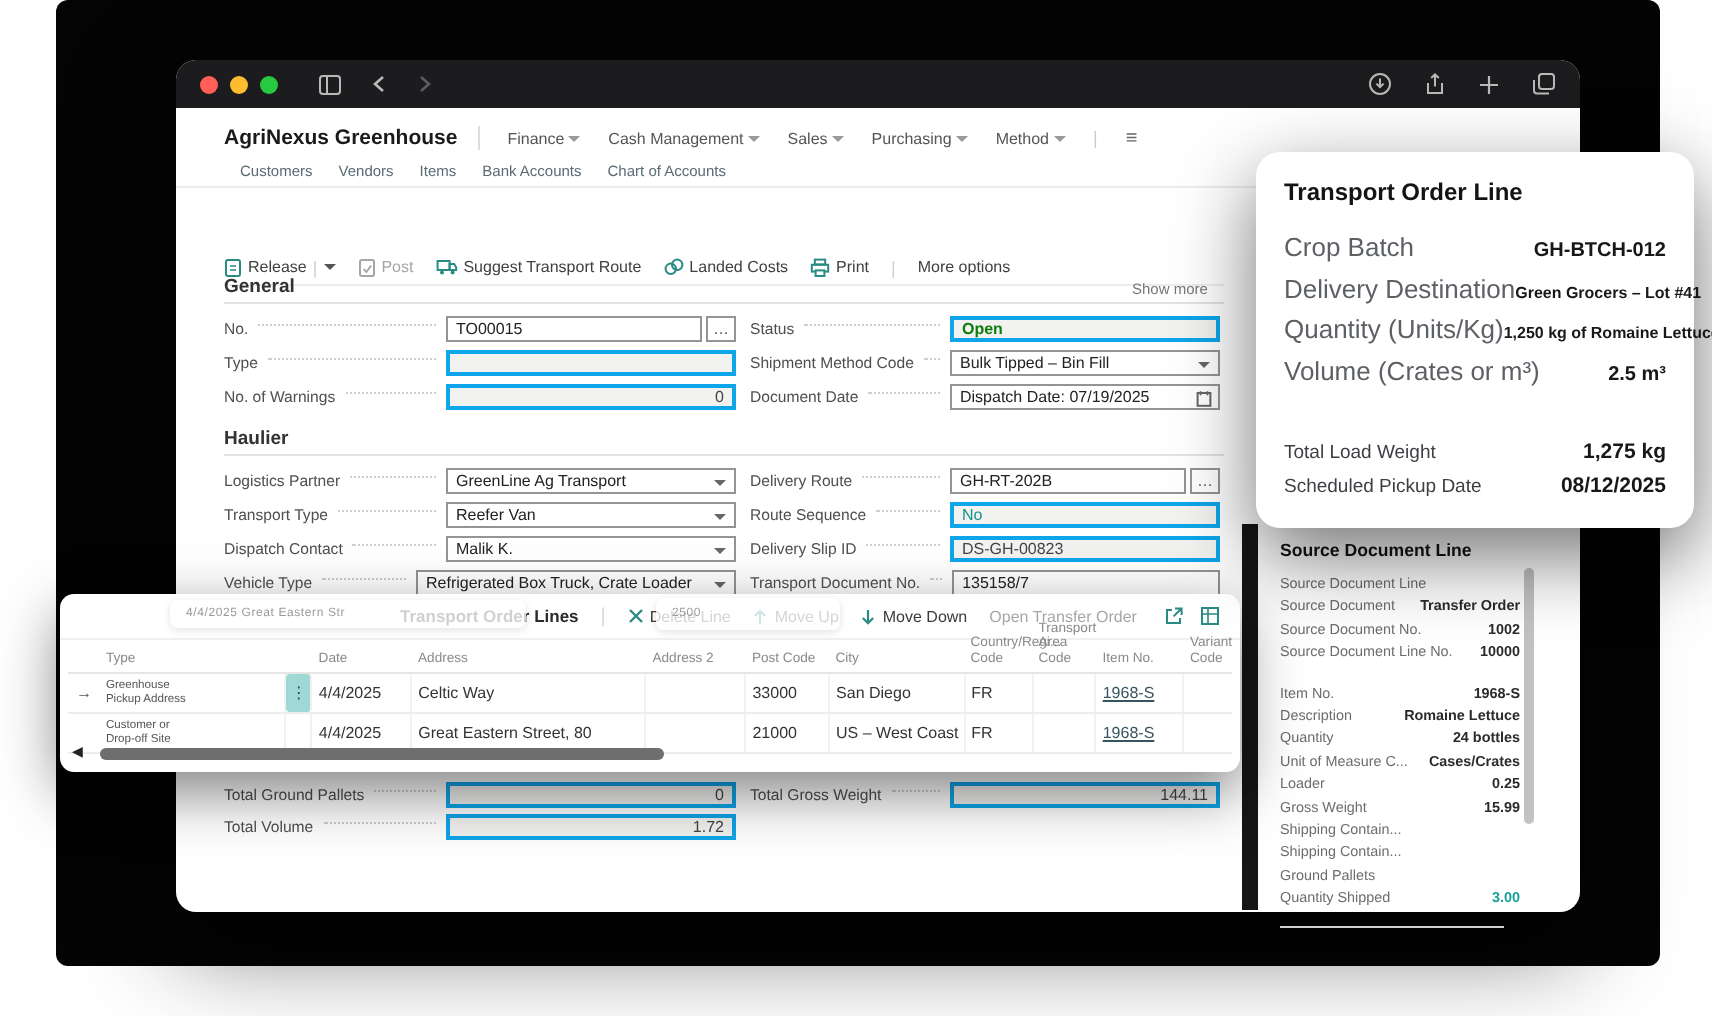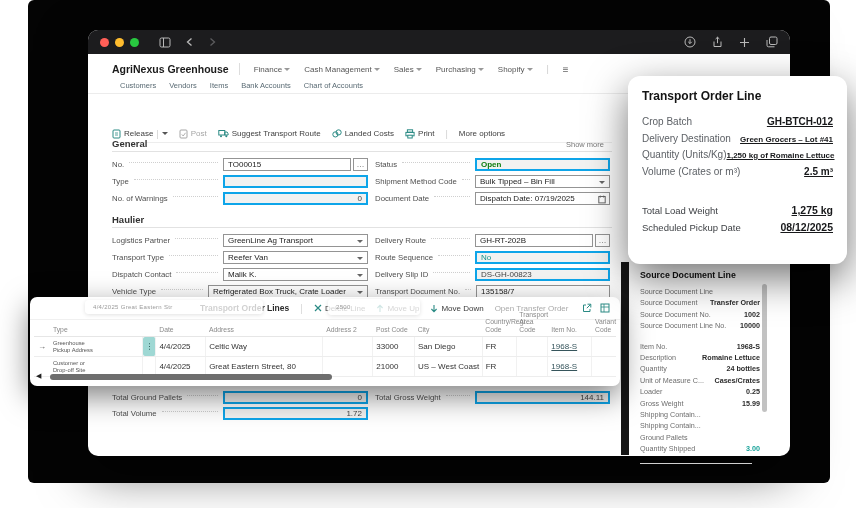--- a/index.html
+++ b/index.html
@@ -90,22 +90,22 @@
   .itemlink { color:#36555c; text-decoration:underline; }
   .hscroll { position:absolute; left:18px; top:76px; width:560px; height:8px; }
   .hthumb { position:absolute; left:2px; top:1px; width:282px; height:6px; background:#6e6e6e; border-radius:3px; }
   .harrow { position:absolute; left:6px; top:75px; font-size:7px; color:#222; }
 
   
   .fcard { left:628px; top:76px; width:219px; height:188px; background:#fff; border-radius:12px;
            box-shadow:0 14px 40px rgba(0,0,0,.55); padding:13px 14px; }
   .fcard-title { font-size:12px; font-weight:bold; color:#141414; margin-bottom:13px; }
   .frow2 { display:flex; justify-content:space-between; align-items:baseline; margin-bottom:5.5px; }
-  .flbl { font-size:10px; color:#5d6166; white-space:nowrap; }
-  .fval { font-size:10px; color:#17181a; font-weight:bold; white-space:nowrap;text-decoration:underline; }
+  .flbl { font-size:13px; color:#5d6166; white-space:nowrap; }
+  .fval { font-size:10px; color:#17181a; font-weight:bold; white-space:nowrap; }
   .fval.sm { font-size:8px; }
   .fgroup2 { margin-top:27px; }
   .fgroup2 .flbl { color:#3c3f43; font-size:9.5px; }
   .fgroup2 .fval { font-size:10.5px; }
 
   
   .fbdark { left:621px; top:262px; width:8px; height:193px; background:#161616; }
   .factbox { left:629px; top:262px; width:141px; height:193px; background:#fff; border-radius:0 0 10px 0;
              padding:8px 10px 0 11px; }
   .fb-title { font-size:8.8px; font-weight:bold; color:#141414; margin-bottom:7px; }
@@ -187,21 +187,21 @@
         </span>
       <span class="menuitem">
           <span>Sales</span>
           <span class="caret"></span>
         </span>
       <span class="menuitem">
           <span>Purchasing</span>
           <span class="caret"></span>
         </span>
       <span class="menuitem">
-          <span>Shopify</span>
+          <span>Method</span>
           <span class="caret"></span>
         </span>
       <span class="navdiv">|</span>
       <span class="burger">≡</span>
     </div>
 
     <div class="ab navbar2">
       <span class="navlink">Customers</span>
       <span class="navlink">Vendors</span>
       <span class="navlink">Items</span>

